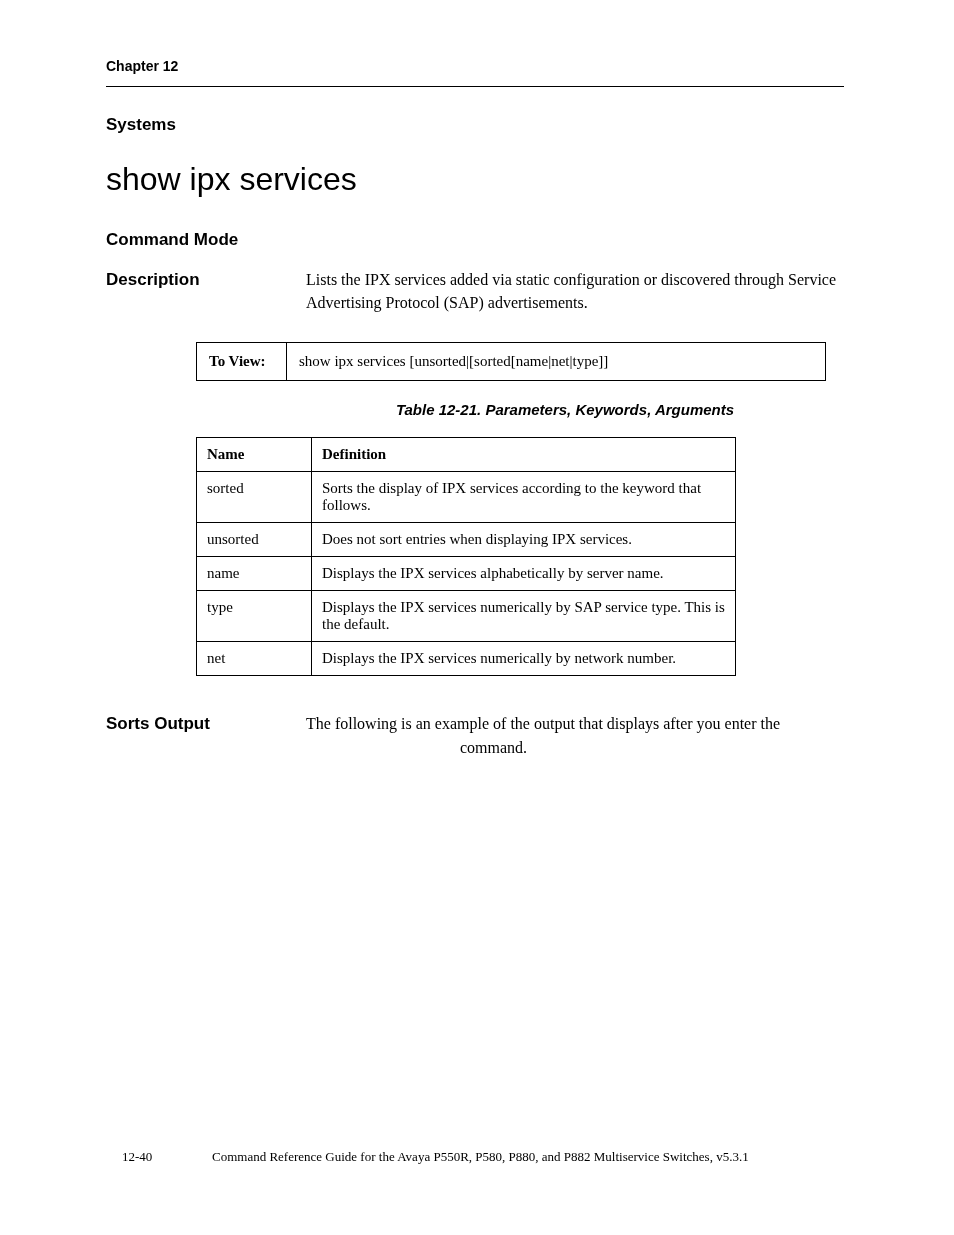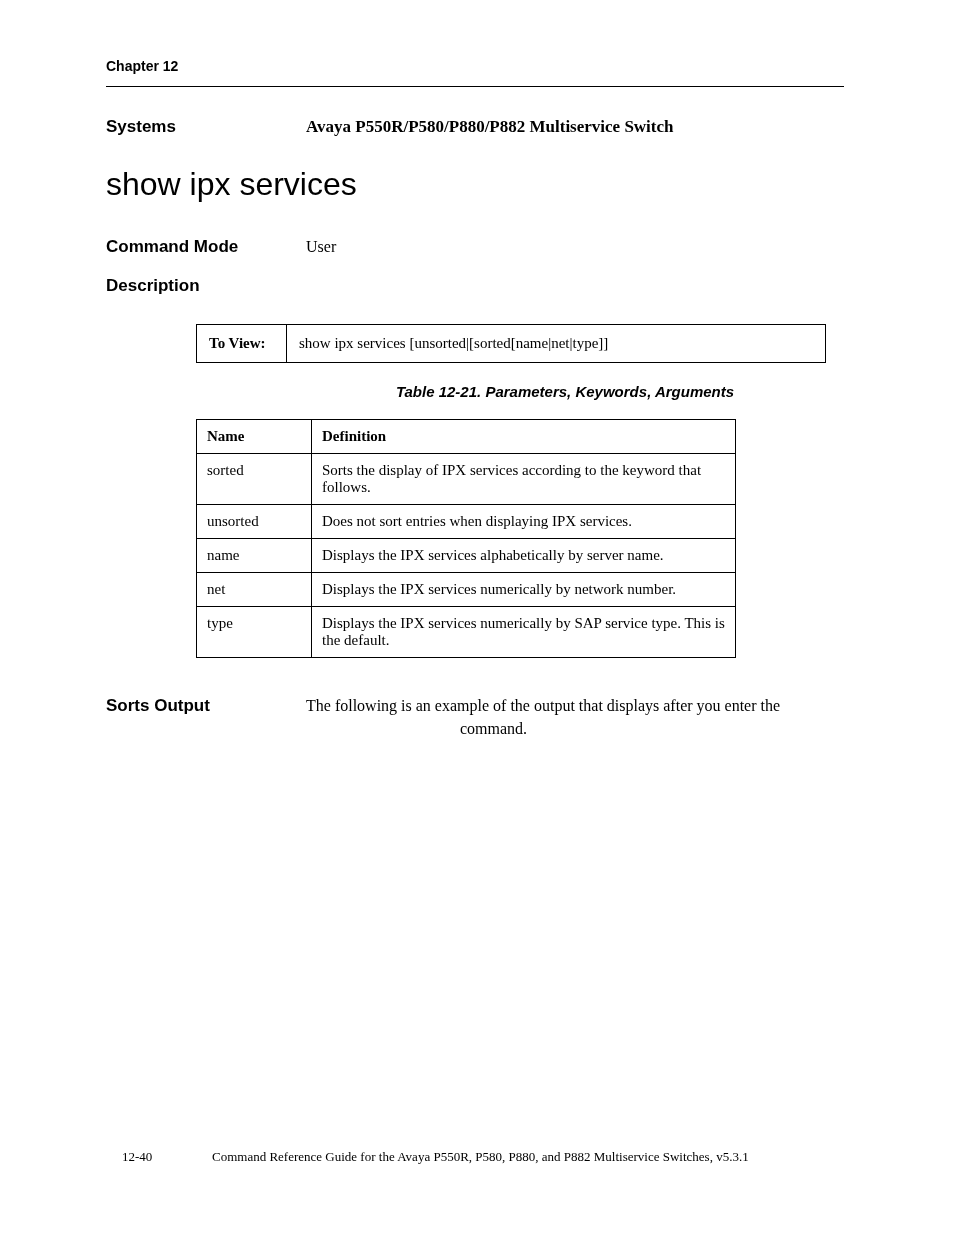--- a/index.html
+++ b/index.html
@@ -108,32 +108,31 @@
 </style>
 </head>
 <body>
 
 <div class="page">
   <div class="chapter-label">Chapter 12</div>
   <hr class="hr-top">
 
   <div class="row">
     <div class="side-label">Systems</div>
-    <div class="side-content systems-content">Avaya P550R/P580/P880/P882 Multiservice Switch</div>
   </div>
 
   <h1 class="main-heading">show ipx services</h1>
 
   <div class="row">
     <div class="side-label">Command Mode</div>
-    <div class="side-content">User</div>
   </div>
 
   <div class="row">
     <div class="side-label">Description</div>
+    <div class="side-content">Lists the IPX services added via static configuration or discovered through Service Advertising Protocol (SAP) advertisements.</div>
   </div>
 
   <table class="view-table">
     <tbody>
         <tr>
       <td class="vt-left">To View:</td>
       <td>show ipx services [unsorted|[sorted[name|net|type]]</td>
     </tr>
   </tbody>
     </table>
@@ -154,26 +153,26 @@
       </tr>
       <tr>
         <td>unsorted</td>
         <td>Does not sort entries when displaying IPX services.</td>
       </tr>
       <tr>
         <td>name</td>
         <td>Displays the IPX services alphabetically by server name.</td>
       </tr>
       <tr>
+        <td>type</td>
+        <td>Displays the IPX services numerically by SAP service type. This is the default.</td>
+      </tr>
+      <tr>
         <td>net</td>
         <td>Displays the IPX services numerically by network number.</td>
-      </tr>
-      <tr>
-        <td>type</td>
-        <td>Displays the IPX services numerically by SAP service type. This is the default.</td>
       </tr>
     </tbody>
   </table>
 
   <div class="row sample-row">
     <div class="side-label">Sorts Output</div>
     <div class="side-content">
       <span>The following is an example of the output that displays after you enter the</span>
       <span class="sample-text-gap"></span>
       <span>command.</span>

